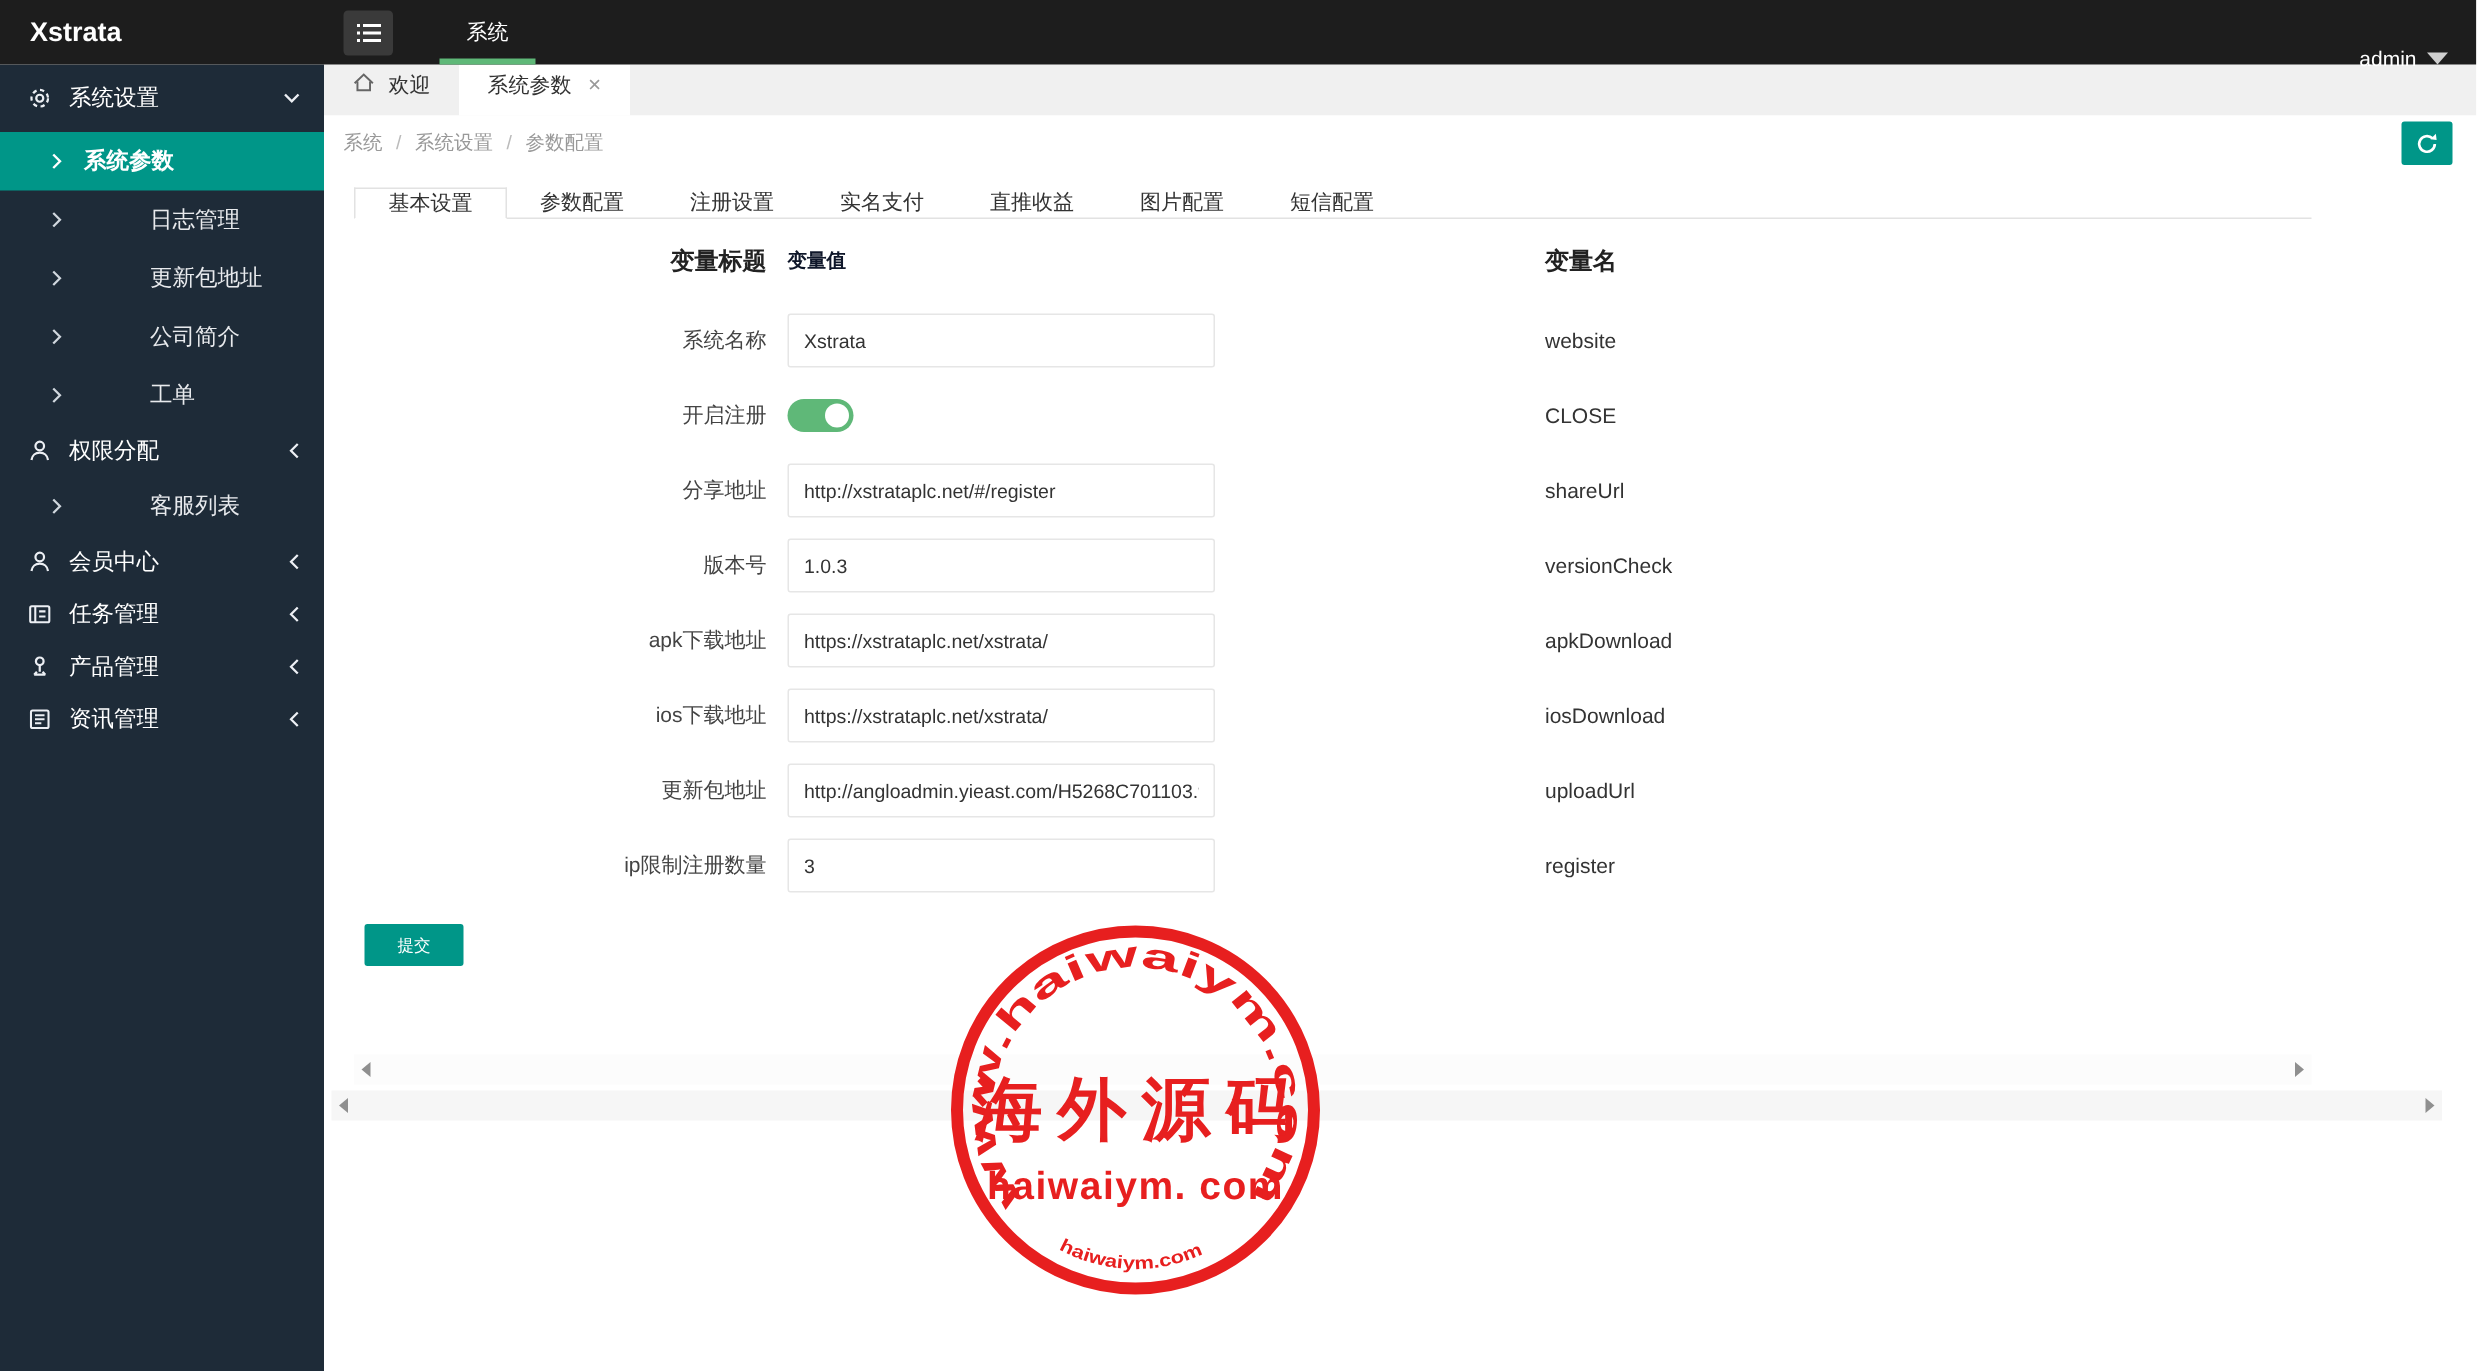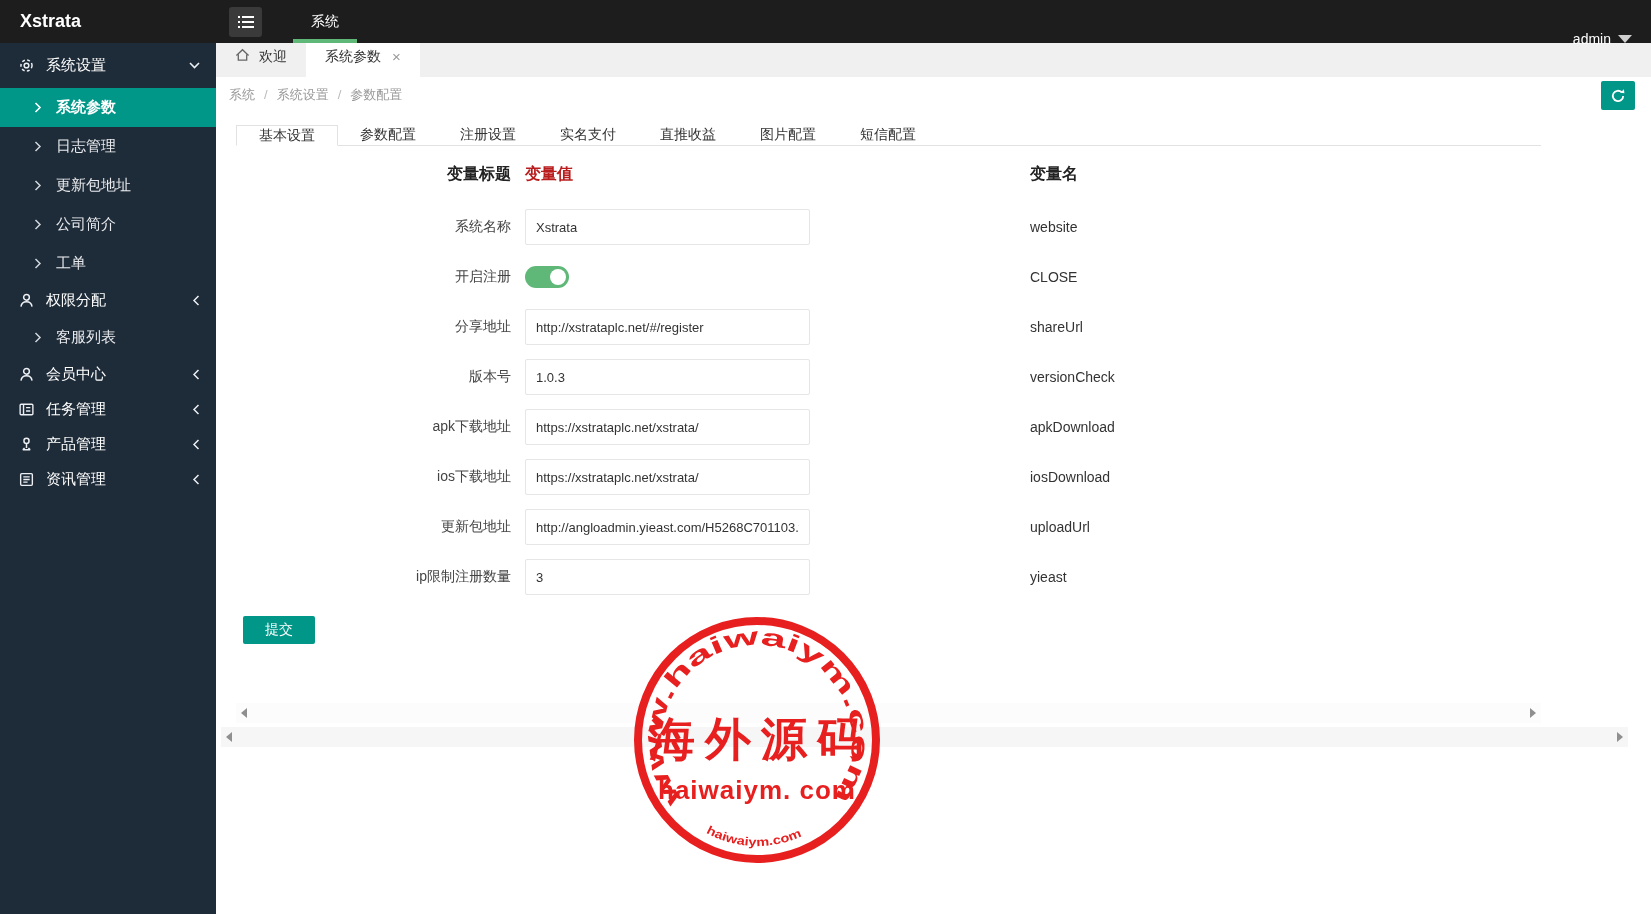--- a/index.html
+++ b/index.html
@@ -18,21 +18,21 @@
   .caret-down{width:0;height:0;border-left:7px solid transparent;border-right:7px solid transparent;border-top:8px solid #cfcfcf;}
 
   
   .sidebar{position:absolute;top:43px;left:0;bottom:0;width:216px;background:#1e2b38;z-index:20;}
   .side-row{display:flex;align-items:center;cursor:pointer;color:#fff;font-size:15px;}
   .side-group-header{height:45px;padding:0 16px 0 18px;}
   .side-group-header .lbl{margin-left:11px;flex:1;}
   .side-active{height:39px;background:#009688;}
   .side-active .chev{margin-left:34px;}
   .side-active .lbl{margin-left:14px;font-weight:bold;}
-  .side-sub{height:39px;color:#e8eaed;}
+  .side-sub{height:39px;color:#e8eaed;gap:44px;}
   .side-sub .chev{margin-left:34px;}
   .side-sub .lbl{margin-left:14px;}
   .side-group{height:35px;padding:0 16px 0 18px;}
   .side-group .lbl{margin-left:11px;flex:1;}
   .icon16{width:17px;height:17px;flex:0 0 auto;display:block;}
   .chev{display:block;flex:0 0 auto;}
 
   
   .main{position:absolute;top:43px;left:216px;right:0;bottom:0;background:#fff;}
   .tabstrip{height:34px;background:#f0f0f0;display:flex;align-items:stretch;}
@@ -49,29 +49,29 @@
   .card-tabs{display:flex;height:34px;margin-left:20px;width:1305px;border-bottom:1px solid #e2e2e2;box-sizing:border-box;}
   .card-tab{display:flex;align-items:center;padding:0 22px;font-size:14px;color:#333;cursor:pointer;margin-top:13px;}
   .card-tab.active{background:#fff;border:1px solid #e2e2e2;border-bottom:1px solid #fff;margin-bottom:-1px;}
 
   .form{margin-top:0;}
   .frow{display:grid;grid-template-columns:295px 519px auto;align-items:center;height:50px;}
   .frow.header{height:56px;}
   .fcol-label{text-align:right;font-size:14px;color:#444;}
   .frow.header .fcol-label{font-size:16px;font-weight:bold;color:#222;}
   .fcol-value{padding-left:14px;}
-  .frow.header .fcol-value{font-size:16px;font-weight:bold;color:#b91c1c;}
+  .frow.header .fcol-value{font-size:13px;font-weight:bold;color:#0f172a;}
   .fcol-var{font-size:14px;color:#333;}
   .frow.header .fcol-var{font-size:16px;font-weight:bold;color:#222;}
   .txt-input{width:285px;height:36px;box-sizing:border-box;border:1px solid #e6e6e6;border-radius:2px;
              padding:0 10px;font-size:13px;color:#333;font-family:"Liberation Sans","DejaVu Sans",sans-serif;outline:none;background:#fff;}
   .switch{width:44px;height:22px;border-radius:22px;background:#5FB878;position:relative;cursor:pointer;}
   .switch::after{content:"";position:absolute;top:3px;right:3px;width:16px;height:16px;border-radius:50%;background:#fff;}
   .submit-btn{margin:14px 0 0 27px;height:28px;padding:0 22px;background:#009688;color:#fff;border:none;border-radius:2px;
-              font-size:14px;cursor:pointer;font-family:inherit;}
+              font-size:11px;cursor:pointer;font-family:inherit;}
 
   
   .hscroll{position:absolute;display:flex;align-items:center;justify-content:space-between;padding:0 5px;box-sizing:border-box;}
   .hscroll.track1{top:591px;left:20px;width:1305px;height:20px;background:#fcfcfc;}
   .hscroll.track2{top:615px;left:5px;width:1407px;height:20px;background:#f6f6f6;}
   .arr{width:0;height:0;cursor:pointer;}
   .arr.left{border-top:5px solid transparent;border-bottom:5px solid transparent;border-right:6px solid #8f8f8f;}
   .arr.right{border-top:5px solid transparent;border-bottom:5px solid transparent;border-left:6px solid #8f8f8f;}
 
   
@@ -309,21 +309,21 @@
 
         <div class="frow">
           <div class="fcol-label">更新包地址</div>
           <div class="fcol-value"><input class="txt-input" type="text" value="http://angloadmin.yieast.com/H5268C701103.wgt" style=""></div>
           <div class="fcol-var">uploadUrl</div>
         </div>
 
         <div class="frow">
           <div class="fcol-label">ip限制注册数量</div>
           <div class="fcol-value"><input class="txt-input" type="text" value="3" style=""></div>
-          <div class="fcol-var">yieast</div>
+          <div class="fcol-var">register</div>
         </div>
 
         <button class="submit-btn">提交</button>
       </div>
 
       <div class="hscroll track1">
         <span class="arr left"></span>
         <span class="arr right"></span>
       </div>
       <div class="hscroll track2">

